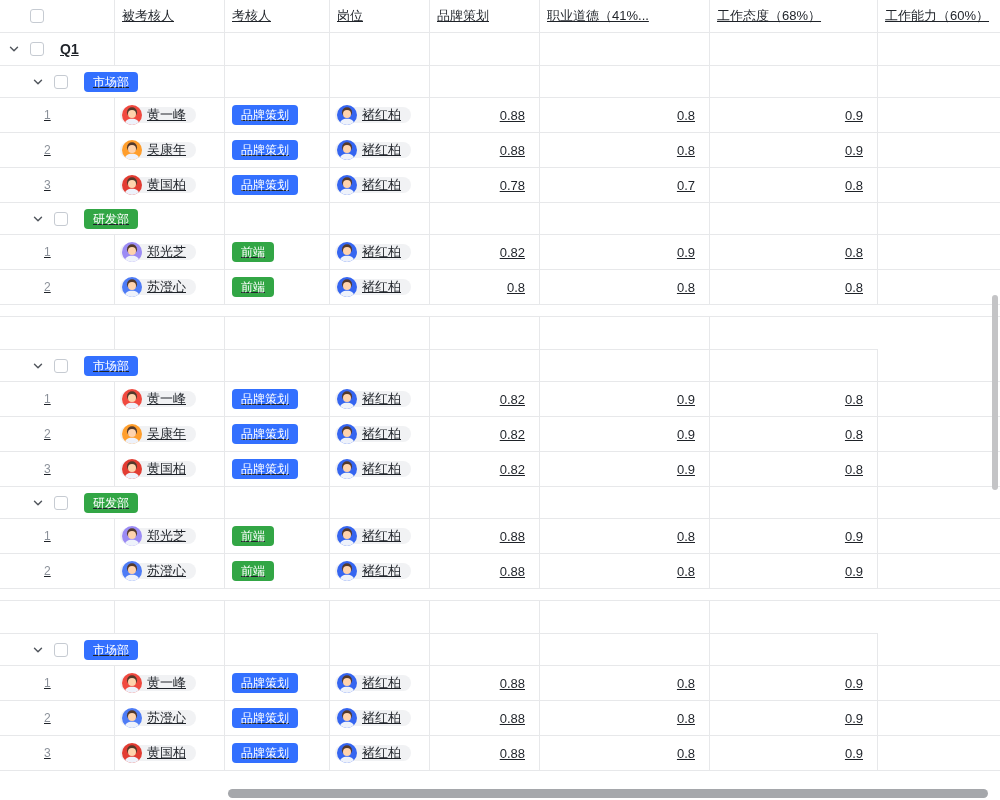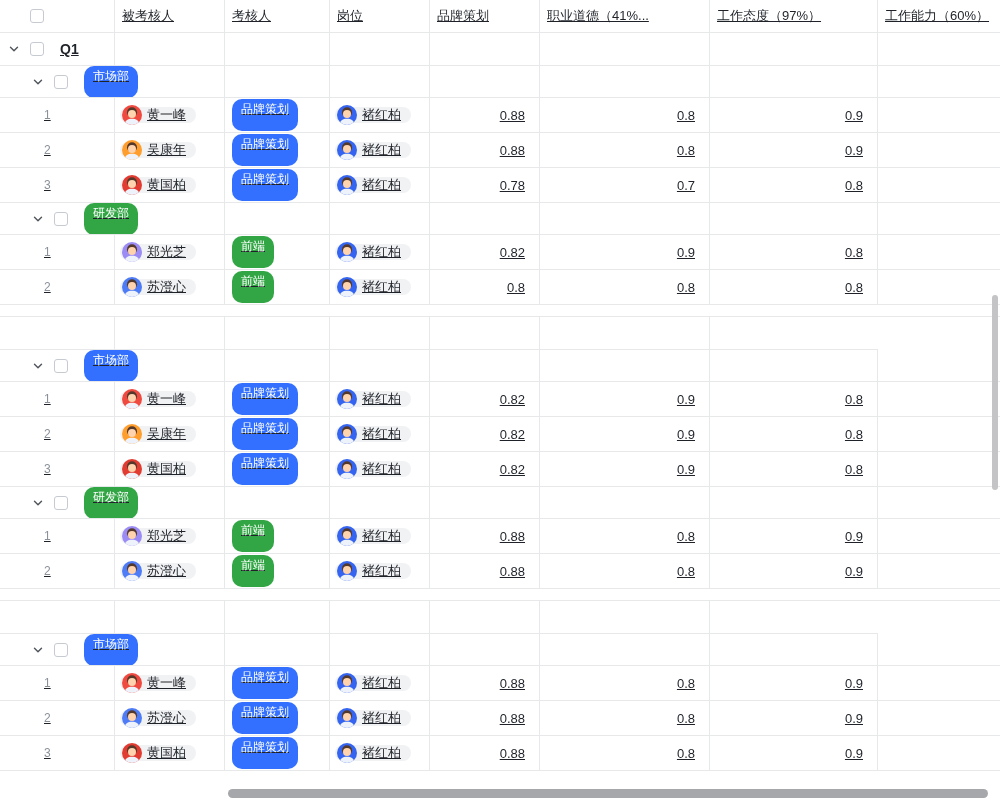--- a/index.html
+++ b/index.html
@@ -40,22 +40,22 @@
 
   .checkbox {
     width: 14px; height: 14px; flex: none;
     border: 1px solid #c6cbd2; border-radius: 3px; background: #fff;
   }
   .chev { flex: none; display: inline-flex; }
 
   .quarter-label { margin-left: 16px; font-size: 14px; font-weight: 600; color: #1f2329; }
 
   .tag {
-    display: inline-block; height: 32px; line-height: 20px;
-    border-radius: 10px; padding: 0 9px;
+    display: inline-block; height: 20px; line-height: 20px;
+    border-radius: 4px; padding: 0 9px;
     font-size: 12px; color: #fff; white-space: nowrap;
   }
   .dept-pill { margin-left: 16px; }
 
   .index-cell { padding-left: 44px; }
   .row-index { color: #8a9099; font-size: 12px; }
   .footer-count { color: #8a9099; font-size: 12px; }
 
   .person-chip {
     display: inline-flex; align-items: center;
@@ -98,21 +98,21 @@
       <div class="cell">
         <span>岗位</span>
       </div>
       <div class="cell">
         <span>品牌策划</span>
       </div>
       <div class="cell">
         <span>职业道德（41%...</span>
       </div>
       <div class="cell">
-        <span>工作态度（97%）</span>
+        <span>工作态度（68%）</span>
       </div>
       <div class="cell">
         <span>工作能力（60%）</span>
       </div>
     </div>
   <div>
       <div class="row quarter">
         <div class="cell">
           <span class="chev" style="margin-left: 8px;">
             <svg width="12" height="12" viewBox="0 0 12 12">

